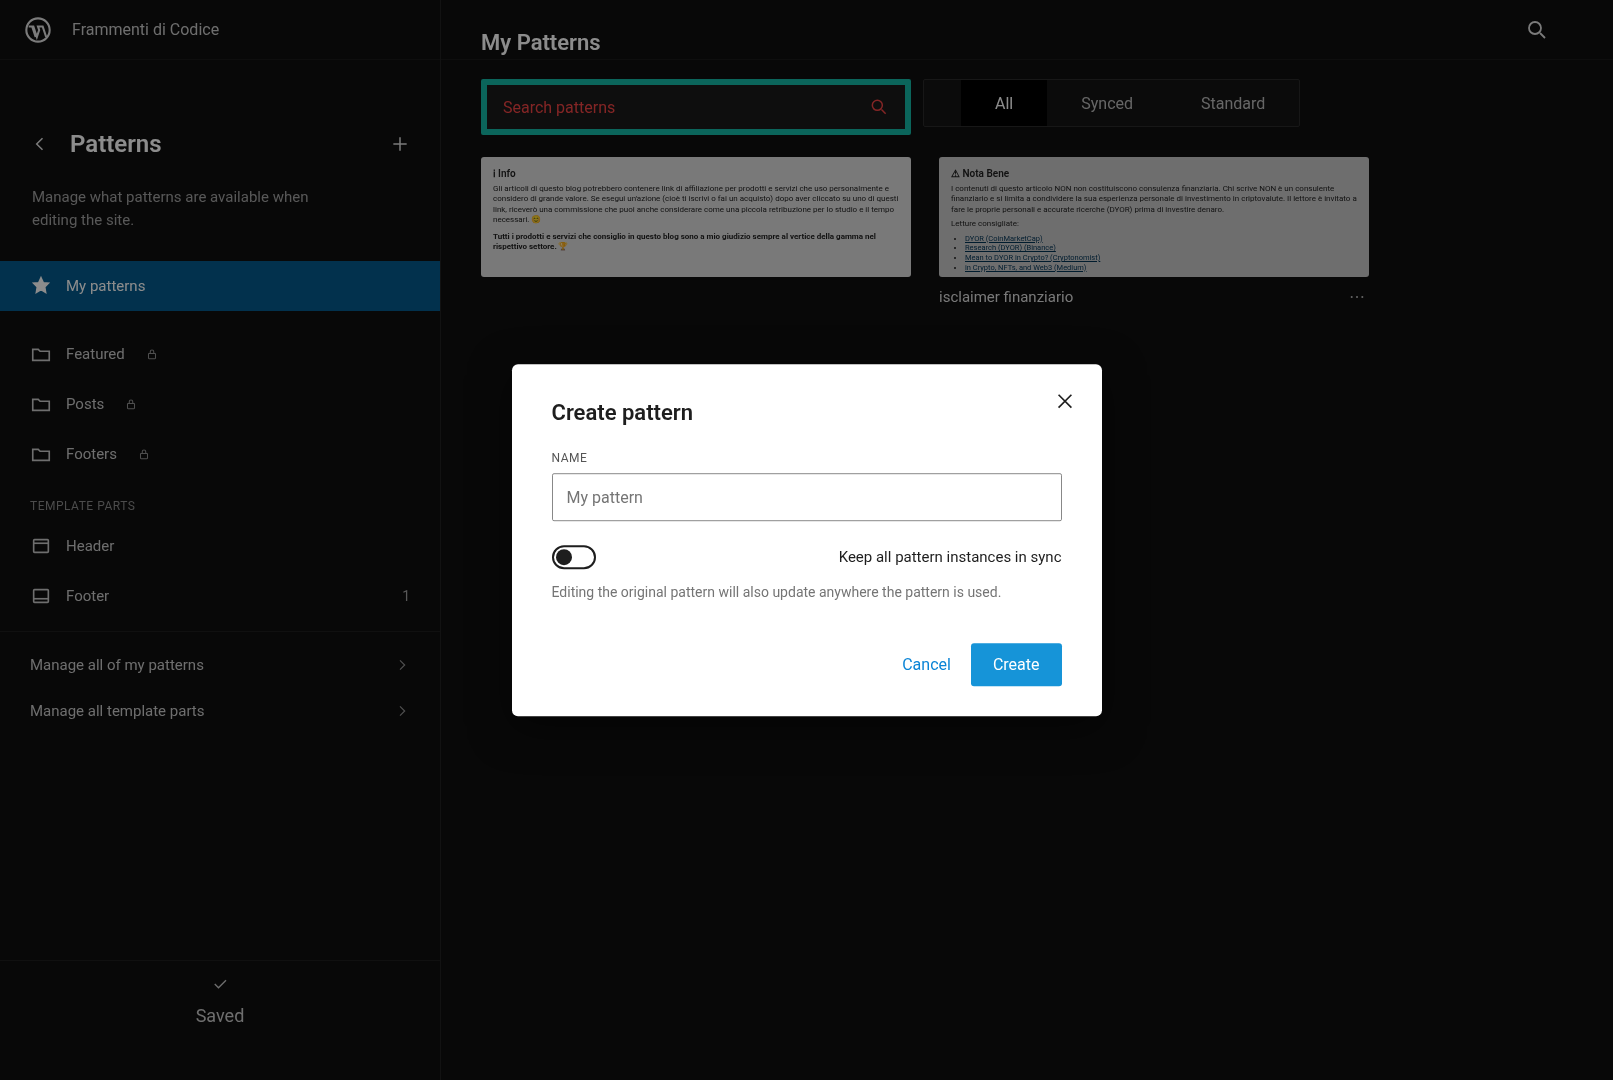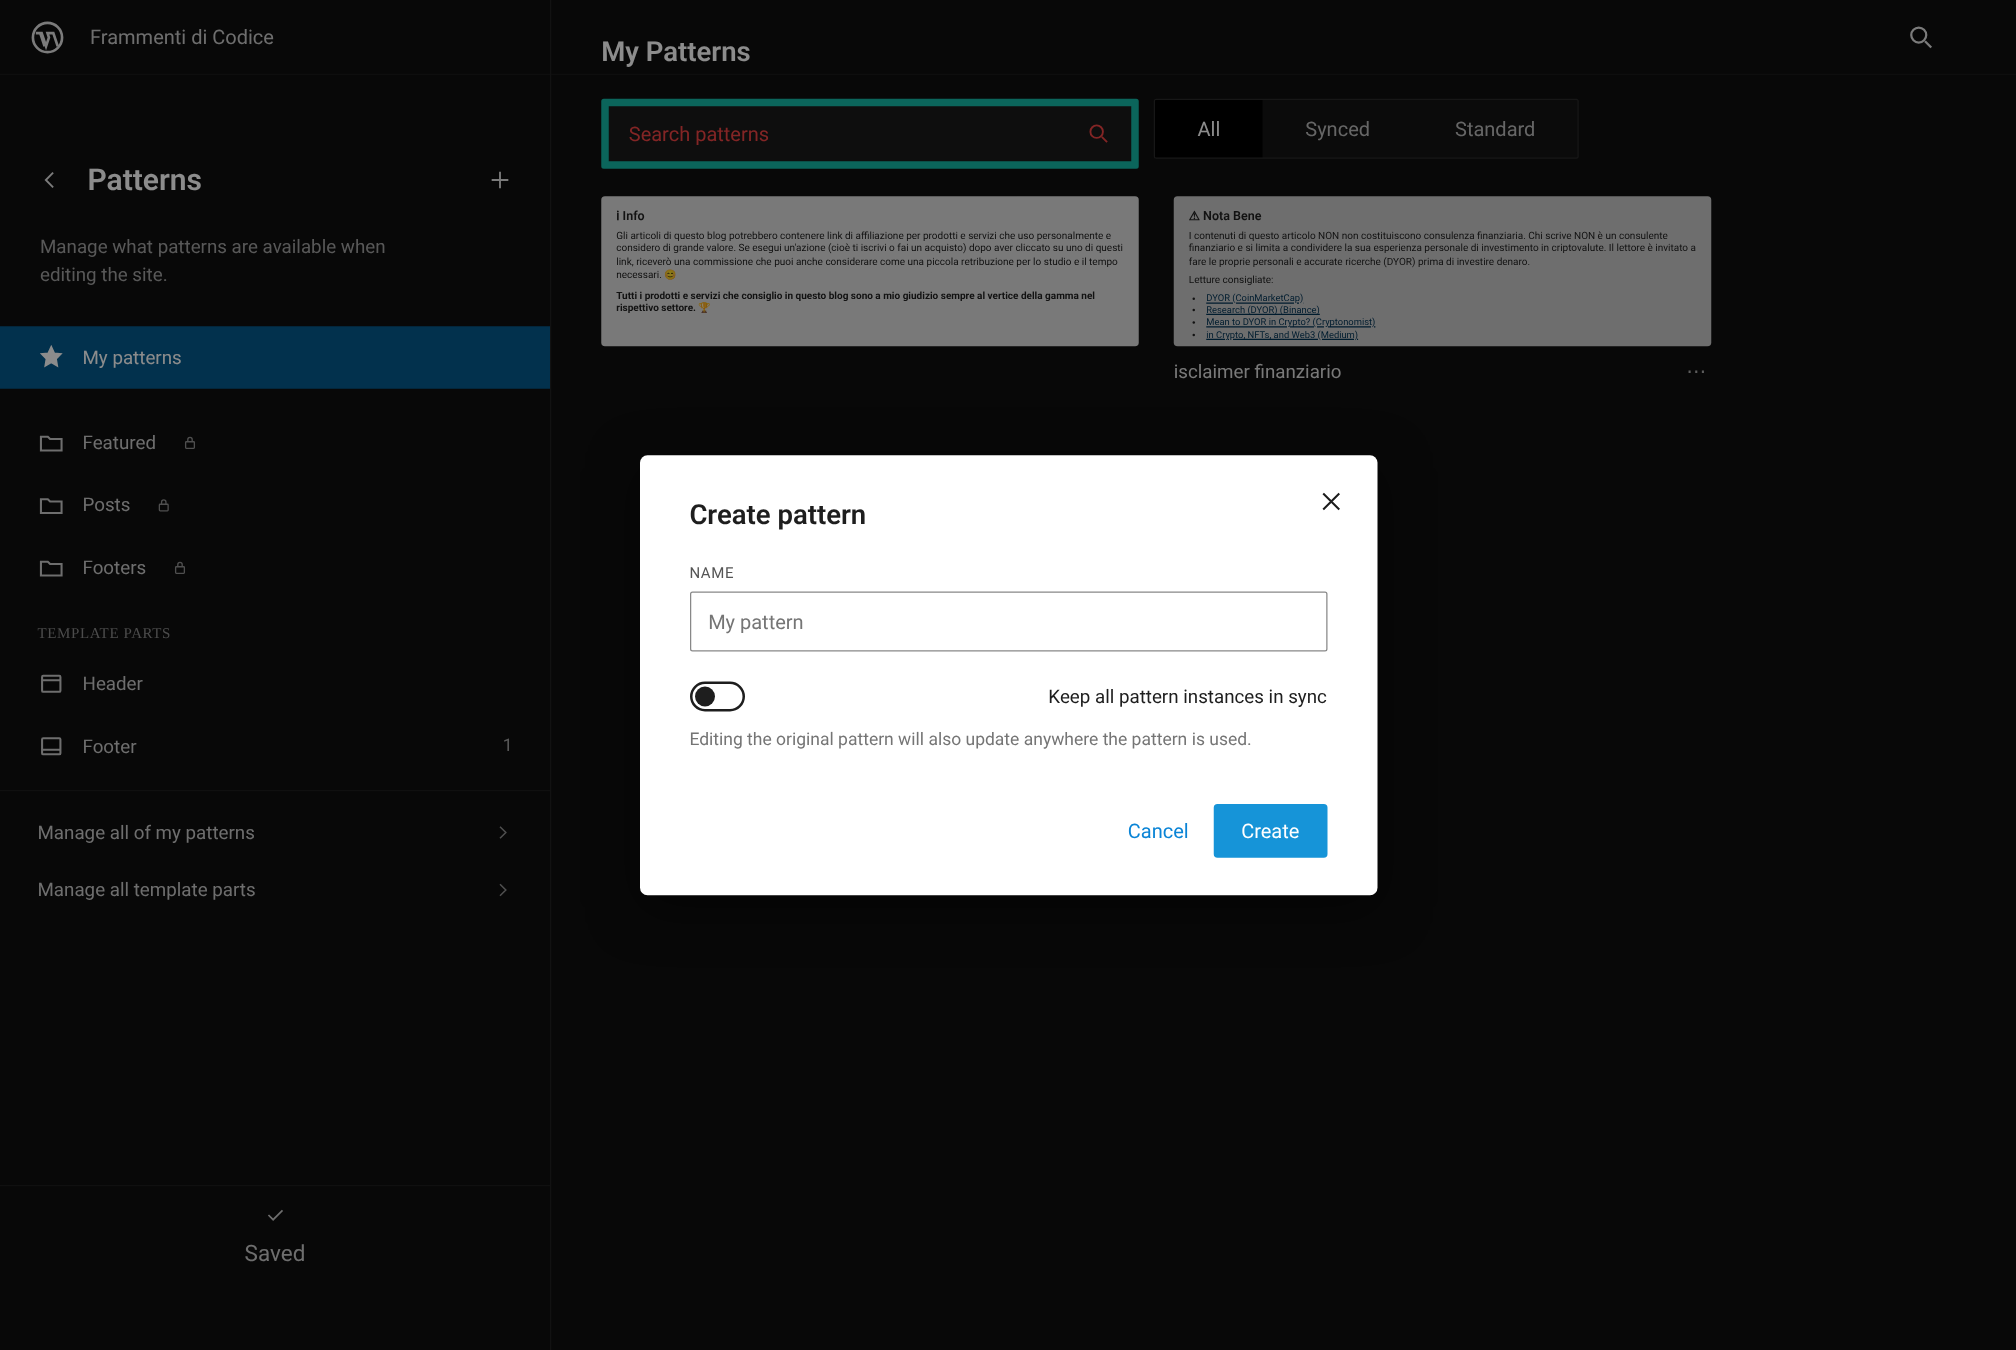--- a/index.html
+++ b/index.html
@@ -8,44 +8,44 @@
 
 
 .topbar { position:absolute; top:0; left:0; right:0; height:60px; display:flex; align-items:center; padding:0 24px; border-bottom:1px solid #1a1a1a;}
 .wp-logo { width:28px; height:28px; display:flex; align-items:center; justify-content:center; }
 .wp-logo svg { width:28px; height:28px; }
 .site-name { margin-left:20px; font-size:16px; color:#c8c8c8; }
 .top-search { margin-left:auto; width:24px; height:24px; margin-right:40px; }
 .divider-v { position:absolute; top:0; left:440px; width:1px; height:100%; background:#222; }
 
 
-.sidebar { position:absolute; left:0; top:60px; width:440px; bottom:12px; padding-top:70px; }
+.sidebar { position:absolute; left:0; top:60px; width:440px; bottom:0; padding-top:70px; }
 .sidebar-head { display:flex; align-items:center; padding:0 30px; margin-bottom:28px; }
 .back-chev { width:20px; height:20px; }
 .s-title { font-size:24px; font-weight:600; margin-left:20px; color:#fff;}
 .add-btn { margin-left:auto; width:20px; height:20px; }
 .s-desc { padding:0 32px; color:#a0a0a0; font-size:15px; line-height:1.5; margin-bottom:30px; max-width:360px;}
 .nav-item { display:flex; align-items:center; padding:14px 30px; font-size:15px; color:#c8c8c8; gap:14px; }
 .nav-item.active { background:#055a8c; color:#fff; }
 .nav-item .icon { width:22px; height:22px; flex-shrink:0; }
 .nav-item .count { margin-left:auto; color:#a0a0a0; font-size:14px;}
 .nav-item .lock { width:14px; height:14px; margin-left:6px; opacity:.7;}
 .nav-item .chev { margin-left:auto; width:16px; height:16px; opacity:.7;}
-.section-label { padding:20px 30px 8px; font-size:12px; letter-spacing:.5px; color:#8a8a8a;font-family:Liberation Serif, serif; }
+.section-label { padding:20px 30px 8px; font-size:12px; letter-spacing:.5px; color:#8a8a8a; }
 .hr { height:1px; background:#1e1e1e; margin:10px 0; }
 .saved-row { position:absolute; bottom:40px; left:0; right:0; display:flex; align-items:center; gap:12px; padding:14px 56px; color:#c8c8c8; font-size:18px; border-top:1px solid #1e1e1e;flex-direction:column;}
 .saved-row svg { width:18px; height:18px; }
 
 
 .main { position:absolute; left:441px; top:0; right:0; bottom:0; padding:30px 40px; }
 .page-title { font-size:22px; font-weight:600; color:#fff; margin-bottom:24px; }
 .controls { display:flex; gap:12px; margin-bottom:22px; }
 .searchbox { flex:0 0 430px; height:56px; background:#1a1a1a; border:6px solid #14b8a6; border-radius:2px; display:flex; align-items:center; padding:0 16px; color:#ef4444; font-size:16px;}
 .searchbox svg { margin-left:auto; width:20px; height:20px; }
-.seg { display:flex; background:#151515; border:1px solid #2a2a2a; border-radius:2px; overflow:hidden; height:48px;}
+.seg { display:flex; background:#151515; border:1px solid #2a2a2a; border-radius:2px; overflow:hidden; height:48px;padding-left:37px;}
 .seg-item { padding:0 34px; display:flex; align-items:center; font-size:16px; color:#bbb; }
 .seg-item.active { background:#000; color:#fff; }
 
 .cards { display:flex; gap:28px; }
 .card { width:430px; }
 .thumb { width:100%; height:120px; background:#ddd; border-radius:3px; padding:10px 12px; color:#222; font-size:8px; line-height:1.3; overflow:hidden;}
 .thumb.dark { background:#c9c9c9; }
 .thumb .th-title { font-size:10px; font-weight:600; margin-bottom:4px; display:flex; align-items:center; gap:3px;}
 .thumb ul { margin-left:14px; margin-top:4px;}
 .thumb ul li { font-size:7.5px; line-height:1.3; }

